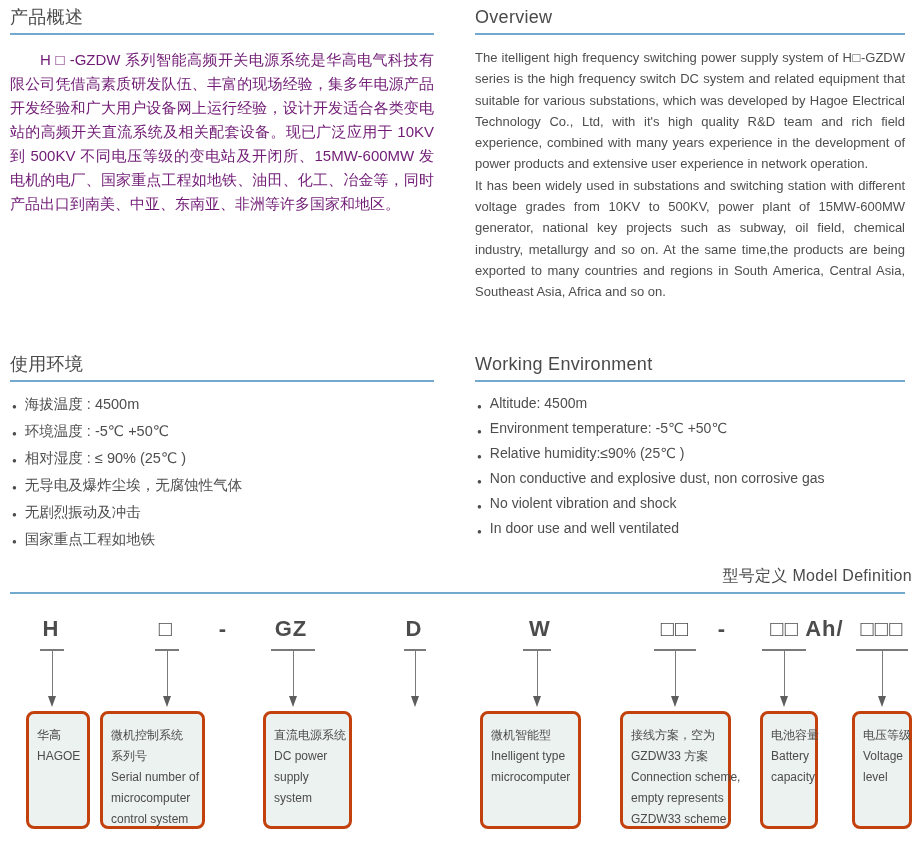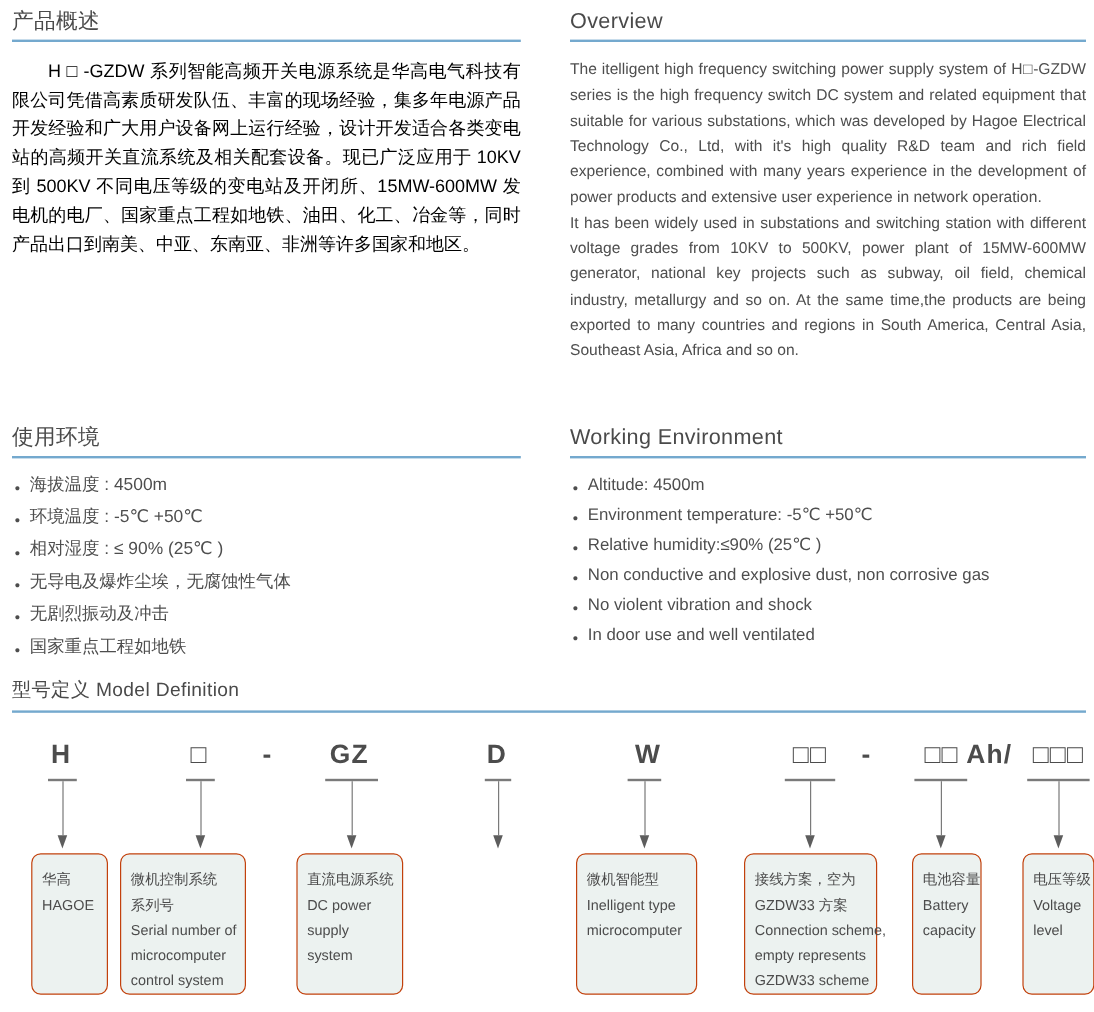--- a/index.html
+++ b/index.html
@@ -7,41 +7,41 @@
   body { font-family: "Liberation Sans", "DejaVu Sans", sans-serif; color:#4e4e4e; }
   .page { position:relative; width:912px; height:843px; background:#ffffff; overflow:hidden; padding-top:4px;border-radius:10px; }
 
   .two-col { display:grid; grid-template-columns:424px 430px; column-gap:41px; padding-left:10px; }
   .top-row { height:347px; overflow:hidden; }
   .env-row { height:204px; overflow:hidden; }
 
   h2.sec-title { margin:0; font-size:18px; font-weight:400; color:#4a4a4a; line-height:26px; letter-spacing:0.3px; }
   .rule { height:2px; background:#74a9ce; margin-top:3px; }
 
-  .body-cn { margin:13px 0 17px 0; font-size:15px; line-height:24px; color:#000000; text-align:justify; text-indent:2em; white-space:pre-line; }
+  .body-cn { margin:13px 0 17px 0; font-size:15px; line-height:24px; color:#701a75; text-align:justify; text-indent:2em; white-space:pre-line; }
   .body-en { margin:12px 0 0 0; font-size:13px; line-height:21.3px; color:#4e4e4e; text-align:justify; white-space:pre-line; }
 
   ul.env-list { list-style:none; margin:14px 0 0 0; padding:0; }
   ul.env-list li { display:flex; align-items:flex-start; margin-bottom:8px; }
   ul.env-list.cn li { font-size:14.5px; line-height:16px; }
   ul.env-list.en li { font-size:14px; line-height:15px; margin-bottom:7px; }
   .bullet { font-size:8px; line-height:inherit; margin:3px 8px 0 2px; color:#4d4d4d; flex:0 0 auto; }
 
   .model-section { padding:8px 0 0 10px; }
   .model-section .rule.full { width:895px; }
   .diagram { position:relative; width:902px; height:242px; margin-top:0; }
 
   .code-part { position:absolute; top:22px; transform:translateX(-50%); font-size:22px; font-weight:bold; color:#4c4c4c; letter-spacing:1px; white-space:nowrap; line-height:26px; }
 
   .arrow { position:absolute; top:55px; transform:translateX(-50%); display:flex; flex-direction:column; align-items:center; }
   .arrow .tbar { height:2px; background:#7a7a7a; width:100%; }
   .arrow .stem { width:1px; height:45px; background:#7a7a7a; }
   .arrow .head { width:0; height:0; border-left:4px solid transparent; border-right:4px solid transparent; border-top:11px solid #5d5d5d; }
 
-  .def-box { position:absolute; top:117px; height:118px; background:#ecf2f0; border:1px solid #c2410c; border-radius:8px; padding:11px 7px 0 8px; }
+  .def-box { position:absolute; top:117px; height:118px; background:#ecf2f0; border:3px solid #c2410c; border-radius:8px; padding:11px 7px 0 8px; }
   .def-box-text { white-space:pre; font-size:12px; line-height:21px; color:#4c4c4c; }
 </style>
 </head>
 <body>
 
 <div class="page">
 
   <div class="two-col top-row">
     <section>
       <h2 class="sec-title">产品概述</h2>
@@ -113,21 +113,21 @@
           </li>
         <li>
             <span class="bullet">●</span>
             <span>In door use and well ventilated</span>
           </li>
       </ul>
     </section>
   </div>
 
   <section class="model-section">
-    <h2 class="sec-title" style="font-size:16px;">型号定义 Model Definition</h2>
+    <h2 class="sec-title" style="font-size:16px;text-align:right;">型号定义 Model Definition</h2>
     <div class="rule full"></div>
 
     <div class="diagram">
 
       <span class="code-part" style="left:41px">H</span>
       <span class="code-part" style="left:156px">□</span>
       <span class="code-part" style="left:213px">-</span>
       <span class="code-part" style="left:281px">GZ</span>
       <span class="code-part" style="left:404px">D</span>
       <span class="code-part" style="left:530px">W</span>
@@ -181,21 +181,21 @@
           <div class="def-box-text">华高
 HAGOE</div>
         </div>
       <div class="def-box" style="left:90px; width:105px">
           <div class="def-box-text">微机控制系统
 系列号
 Serial number of
 microcomputer
 control system</div>
         </div>
-      <div class="def-box" style="left:237px; width:89px">
+      <div class="def-box" style="left:253px; width:89px">
           <div class="def-box-text">直流电源系统
 DC power
 supply
 system</div>
         </div>
       <div class="def-box" style="left:470px; width:101px">
           <div class="def-box-text">微机智能型
 Inelligent type
 microcomputer</div>
         </div>

